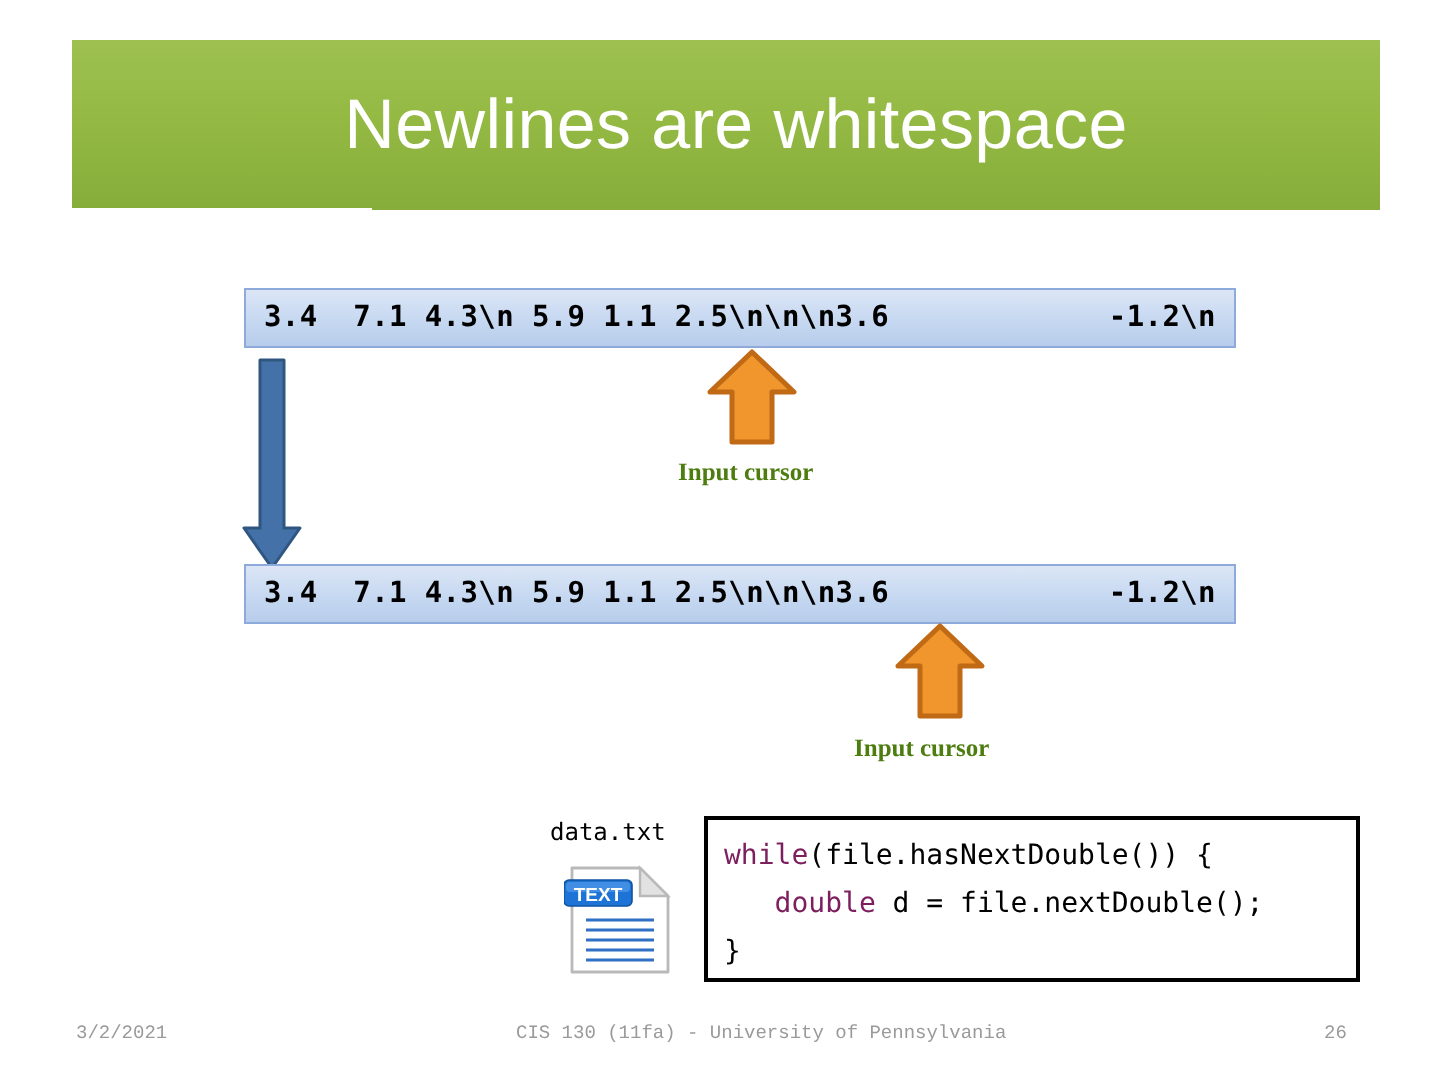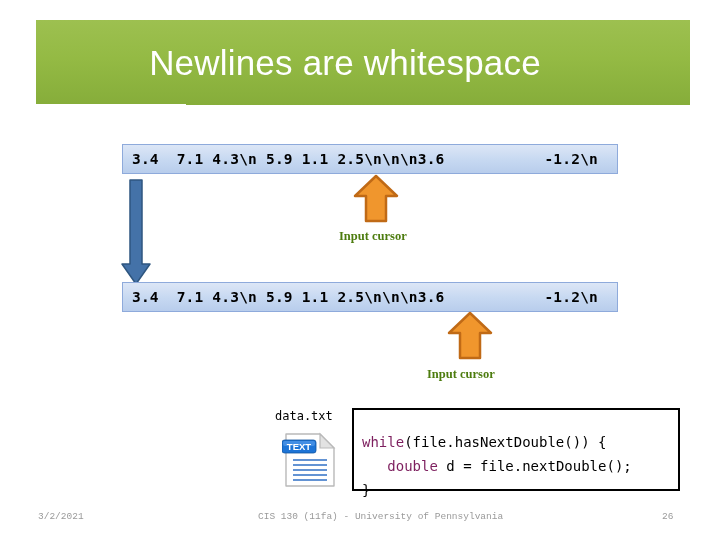--- a/index.html
+++ b/index.html
@@ -19,21 +19,21 @@
   #title-banner {
     position: absolute;
     left: 36px;
     top: 20px;
     width: 654px;
     height: 85px;
     background: linear-gradient(180deg, #9dc050 0%, #94ba44 45%, #86ad3a 100%);
   }
   #title-text {
     position: absolute;
-    left: 18px;
+    left: 41px;
     top: 20px;
     width: 654px;
     height: 85px;
     display: flex;
     align-items: center;
     justify-content: center;
     color: #ffffff;
     font-size: 35px;
     font-weight: 400;
     letter-spacing: 0.2px;
@@ -74,21 +74,21 @@
     left: 122px;
     top: 282px;
     width: 496px;
     height: 30px;
     padding-left: 9px;
   }
   .data-line-inner {
     display: flex;
     width: 100%;
     justify-content: space-between;
-    padding-right: 19px;
+    padding-right: 9px;
   }
 
   
   .orange-arrow {
     position: absolute;
   }
 
   
   #blue-down-arrow {
     position: absolute;
@@ -132,21 +132,21 @@
   
   #code-block {
     position: absolute;
     left: 352px;
     top: 408px;
     width: 328px;
     height: 83px;
     box-sizing: border-box;
     border: 2px solid #000000;
     background: #ffffff;
-    padding: 20px 8px 0 8px;
+    padding: 6px 8px 0 8px;
     font-family: "DejaVu Sans Mono", "Liberation Mono", monospace;
     font-size: 14px;
     line-height: 24px;
     color: #000000;
     white-space: pre;
   }
   .kw { color: #7d1f5e; }
 
   
   .footer-text {

